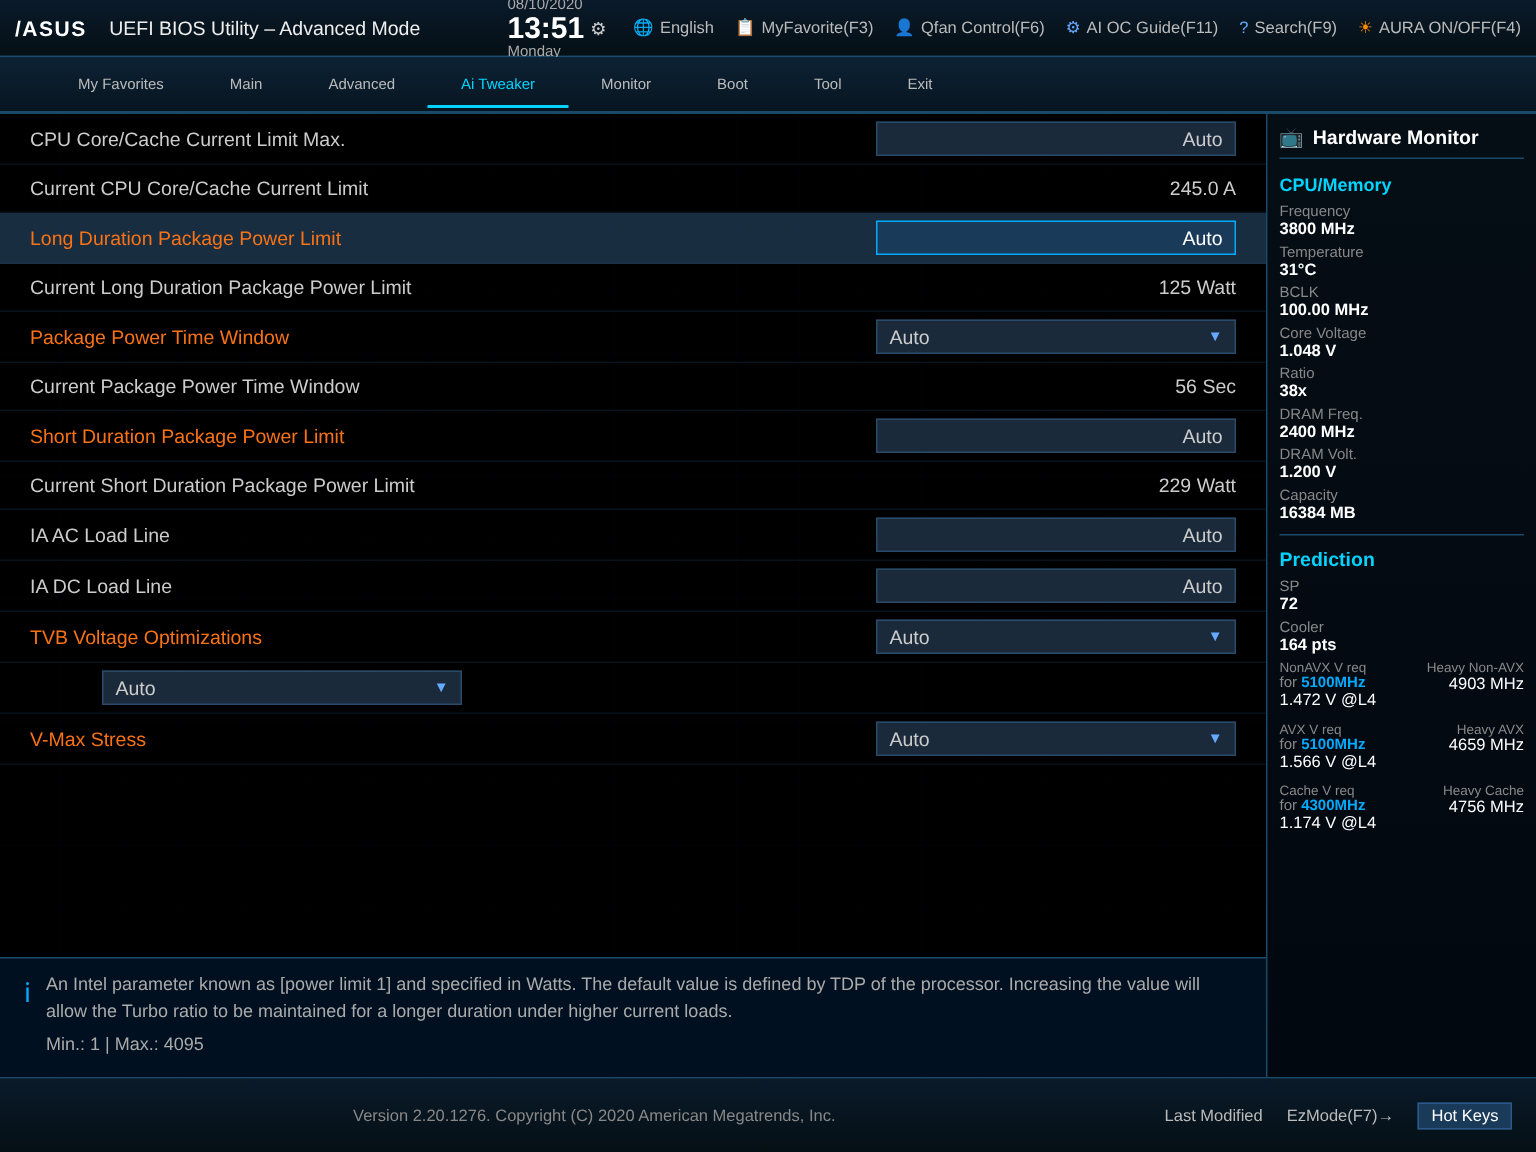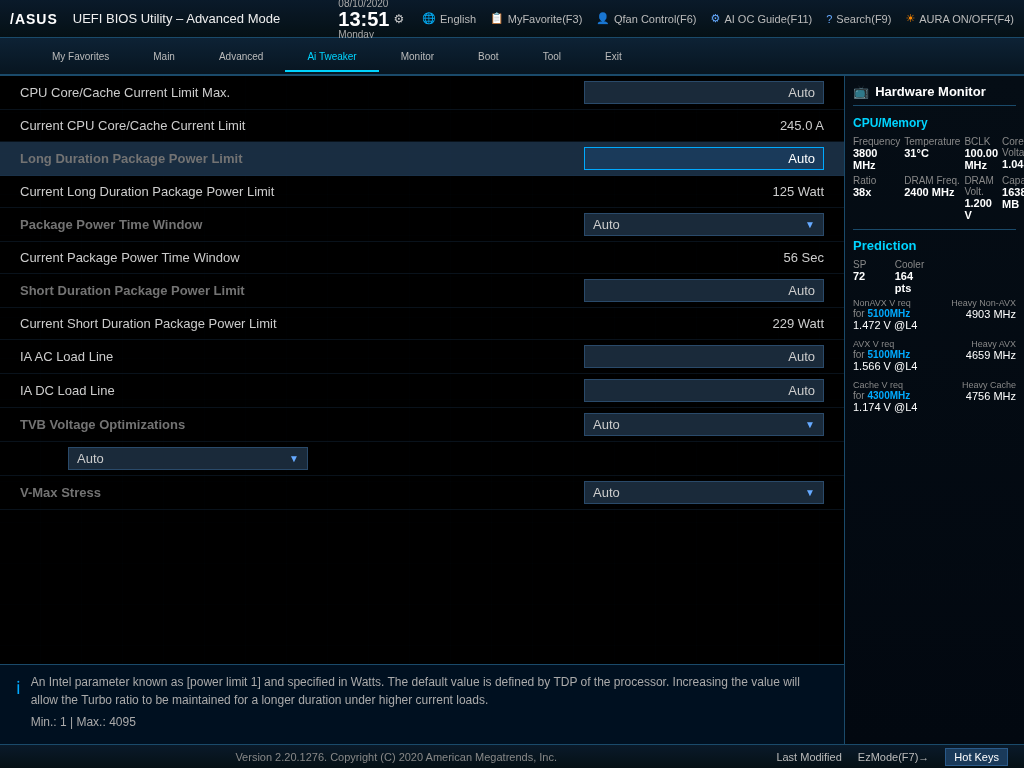--- a/index.html
+++ b/index.html
@@ -147,21 +147,21 @@
       border-bottom: 1px solid rgba(30,60,90,0.3);
       gap: 48px;
     }
     .setting-row.highlighted { background: rgba(50,90,130,0.5); }
 
     .setting-label {
       flex: 1;
       color: #ccc;
       font-size: 13px;
     }
-    .setting-label.bold { color: #737373; font-weight: bold; }
+    .setting-label.bold { color: #f97316; font-weight: normal; }
 
     .setting-value {
       color: #ccc;
       font-size: 13px;
       min-width: 240px;
       text-align: right;
       padding-left: 48px;
     }
 
     .value-box {
@@ -253,21 +253,21 @@
     }
 
     .hw-divider {
       border: none;
       border-top: 1px solid #1a4a6a;
       margin: 8px 0;
     }
 
     .hw-grid {
       display: grid;
-      grid-template-columns: 1fr 1fr 1fr 1fr;
+      grid-template-columns: 1fr;
       gap: 4px 4px;
       margin-bottom: 4px;
     }
 
     .hw-item { }
     .hw-label { color: #888; font-size: 10px; }
     .hw-value { color: #fff; font-size: 11px; font-weight: bold; }
 
     .prediction-title {
       color: #00d4ff;
@@ -282,21 +282,21 @@
     .pred-sub-label { color: #888; font-size: 9px; }
     .pred-main-val { color: #fff; font-size: 11px; }
 
     
     .bottom-bar {
       display: flex;
       align-items: center;
       justify-content: space-between;
       background: linear-gradient(180deg, #0a1a2a 0%, #051015 100%);
       border-top: 1px solid #1a4a6a;
-      height: 24px;
+      height: 50px;
       padding: 0 16px;
     }
 
     .bottom-left { color: #888; font-size: 11px; }
     .bottom-center { color: #888; font-size: 11px; }
     .bottom-right {
       display: flex;
       gap: 16px;
       align-items: center;
     }

